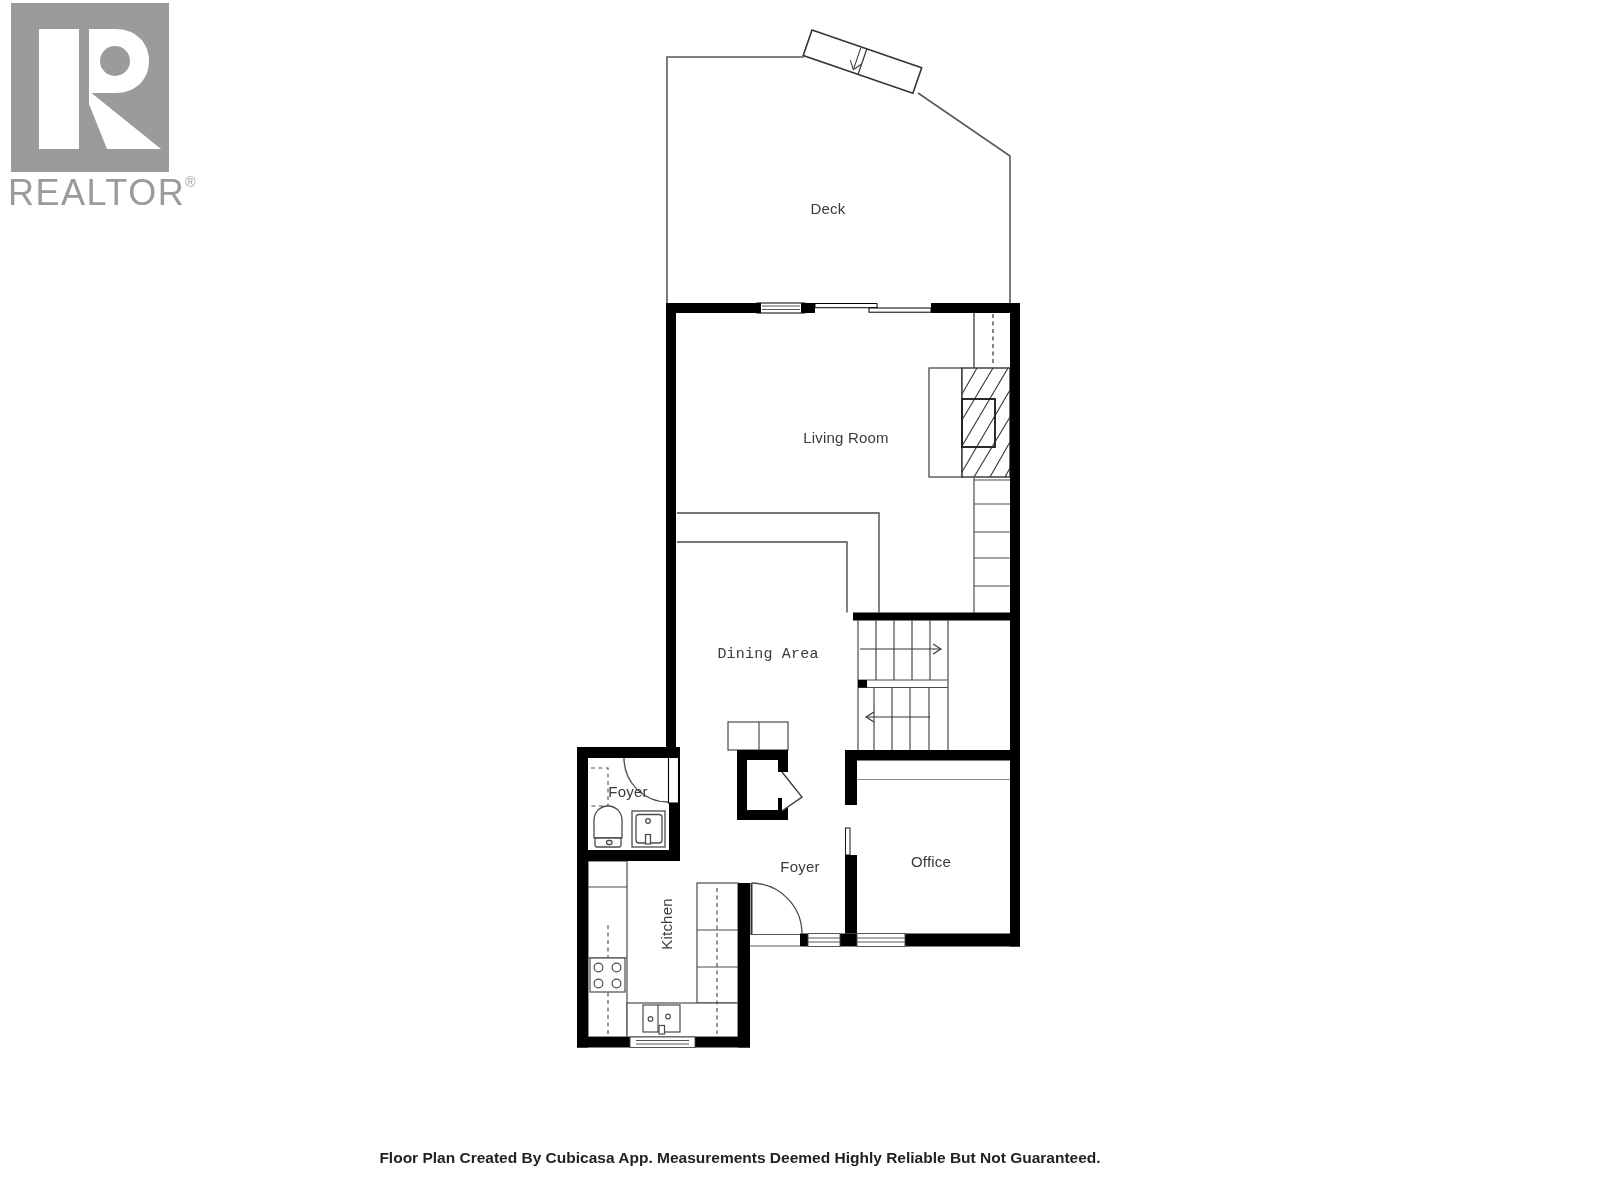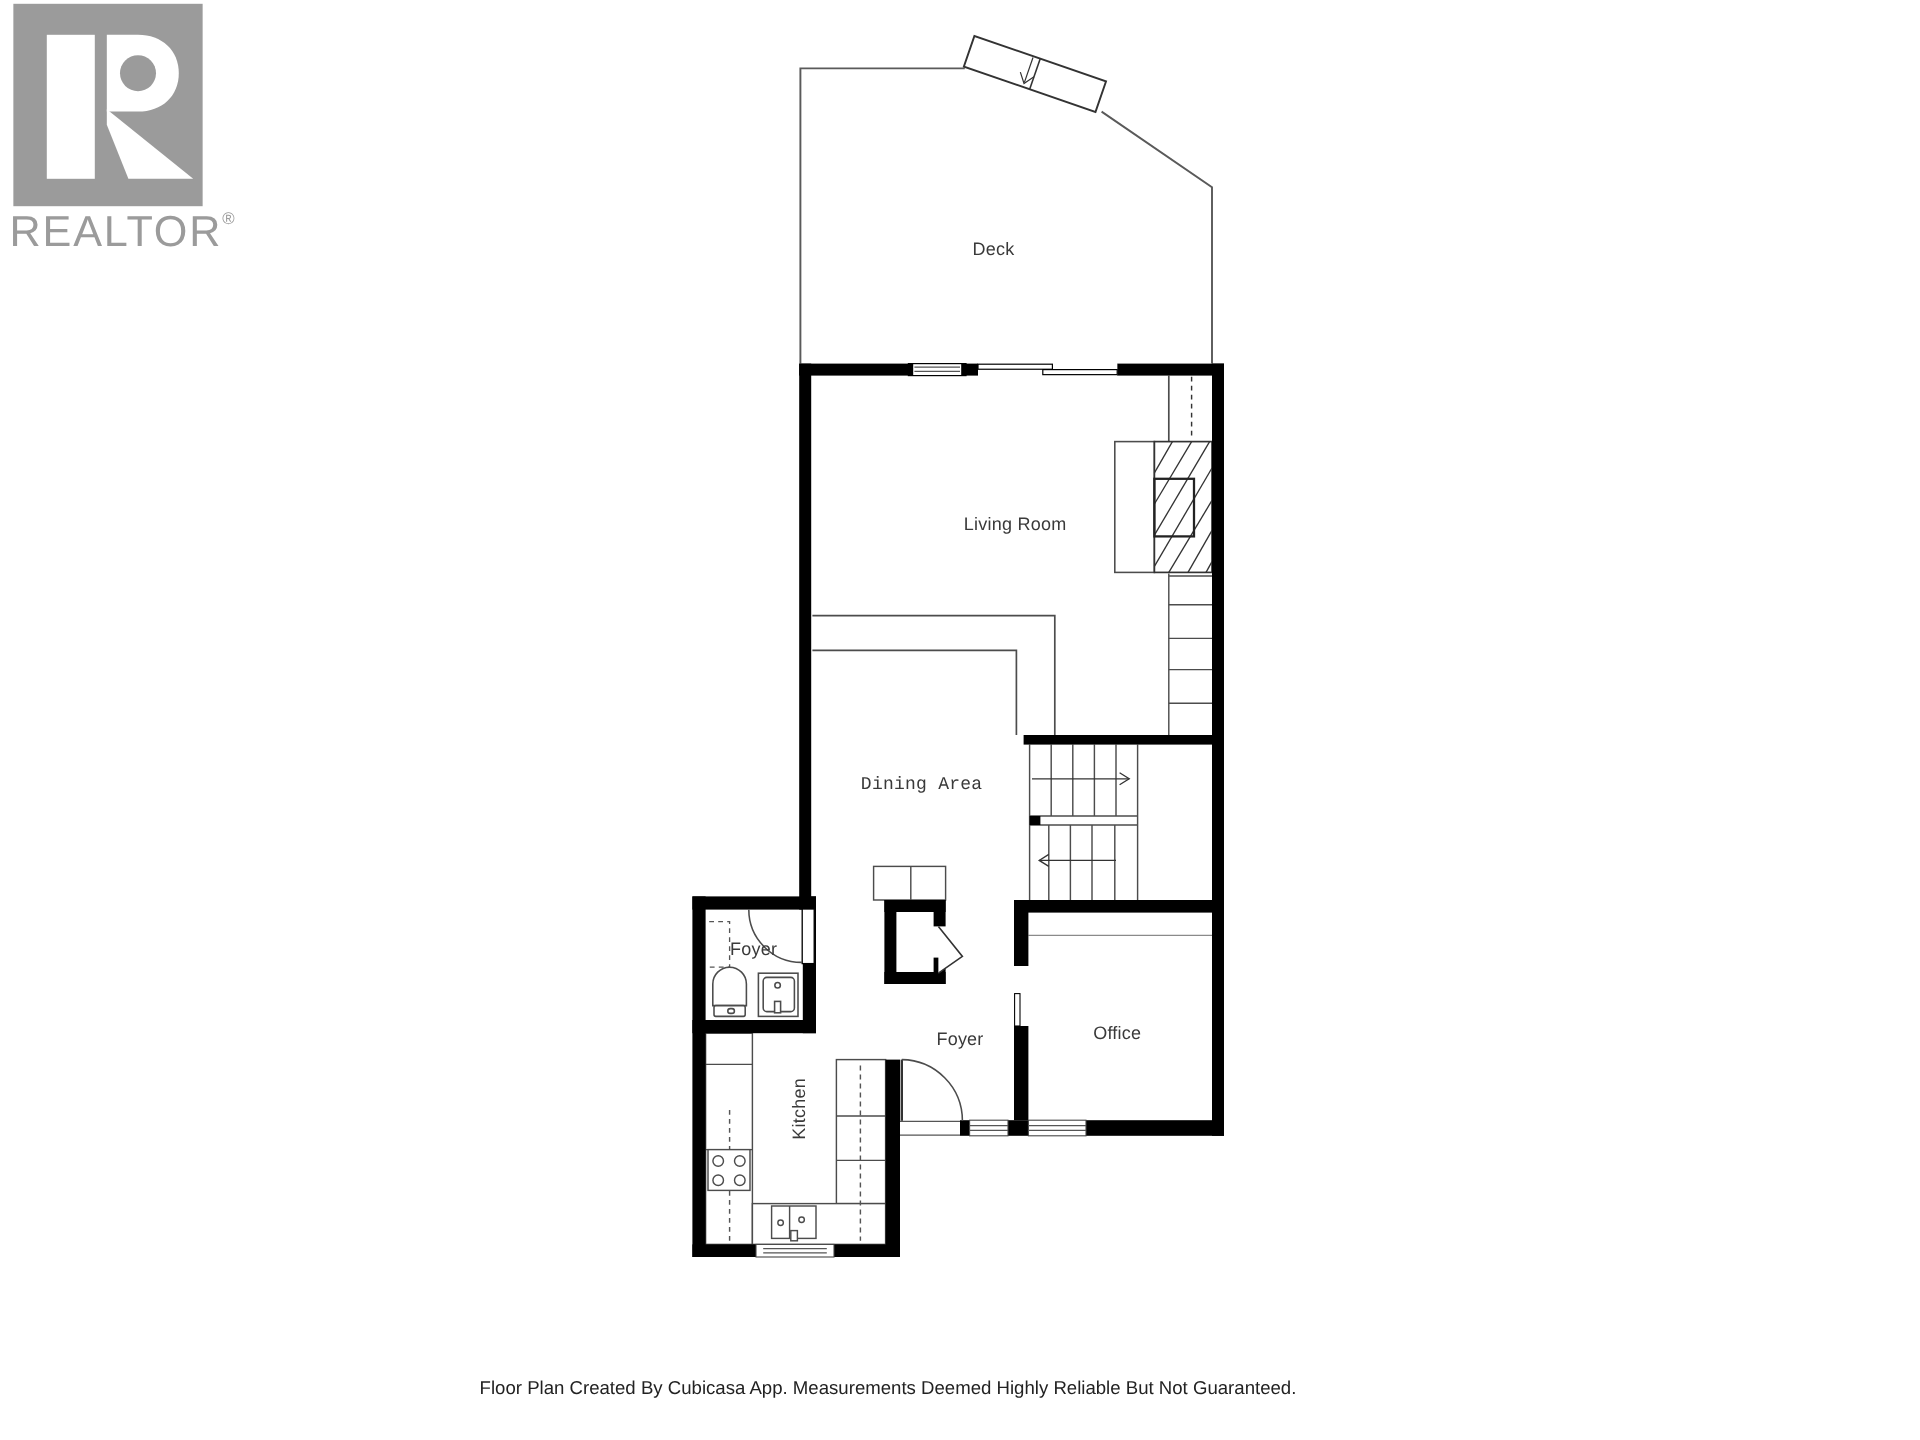--- a/index.html
+++ b/index.html
@@ -2,21 +2,21 @@
 <html><head>
 <meta charset="utf-8">
 <style>
   html,body{margin:0;padding:0;background:#ffffff;}
   #page{position:relative;width:1480px;height:1200px;background:#ffffff;overflow:hidden;
         font-family:"Liberation Sans", sans-serif;}
   #plan-svg{position:absolute;left:0;top:0;}
   .room-label{position:absolute;transform:translate(-50%,-50%);font-size:15px;color:#3a3a3a;
               white-space:nowrap;letter-spacing:0.2px;}
   .room-label.rotated{transform:translate(-50%,-50%) rotate(-90deg);}
-  #caption{position:absolute;left:0;right:0;top:1149px;text-align:center;font-size:15.5px;color:#222222;}
+  #caption{position:absolute;left:0;right:0;top:1149px;text-align:center;font-size:15.5px;color:#222222;font-weight:bold;}
   #logo-box{position:absolute;left:11px;top:3px;width:158px;height:169px;}
   #logo-text{position:absolute;left:8px;top:172px;width:220px;font-size:36px;color:#9b9b9b;
              letter-spacing:1.5px;font-weight:400;}
   #logo-text sup{font-size:14px;vertical-align:18px;letter-spacing:0;}
 </style>
 </head>
 <body>
 
 <div id="page">
 

